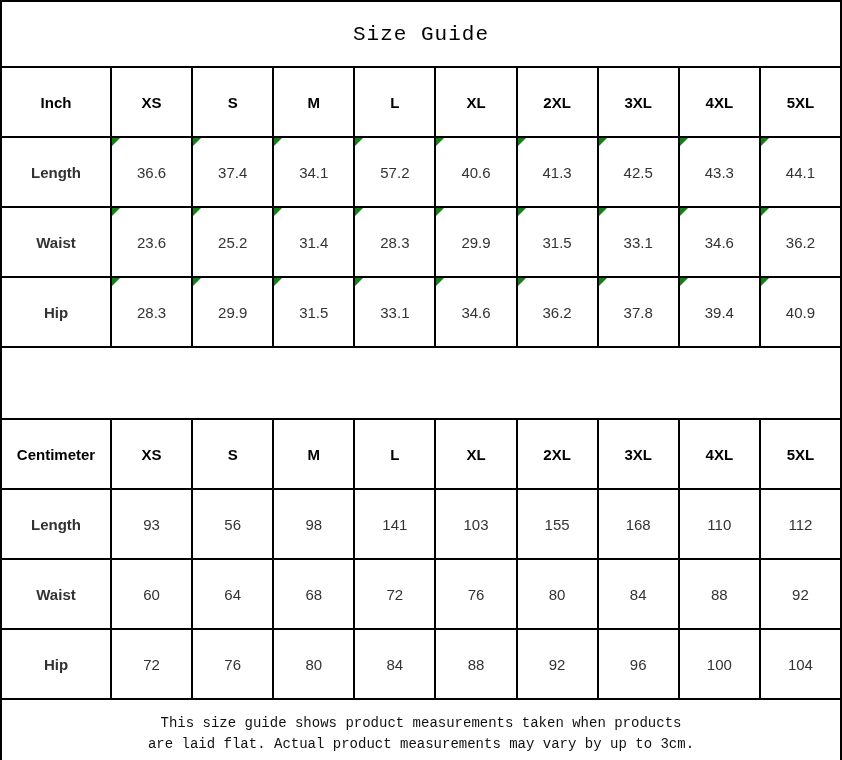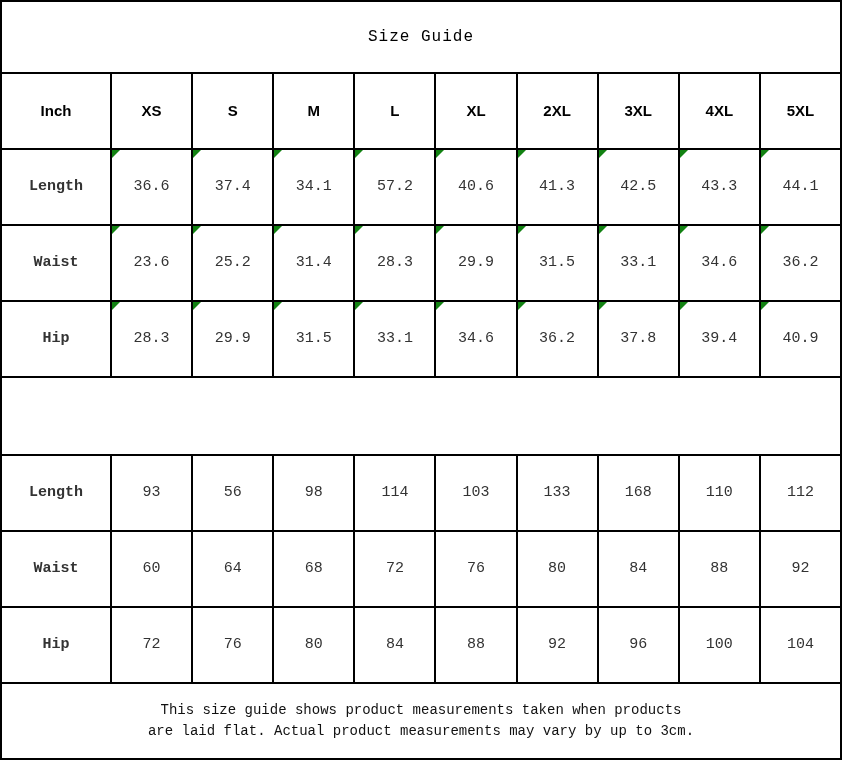--- a/index.html
+++ b/index.html
@@ -25,25 +25,25 @@
     border:2px solid var(--border);
     text-align:center;vertical-align:middle;
     padding:0;position:relative;
     font-size:15px;color:var(--text);
     background:var(--bg);
     overflow:hidden;
   }
   tr.title-row td{
     height:64px;
     font-family:"Liberation Mono","DejaVu Sans Mono",monospace;
-    font-size:16px;letter-spacing:1px;
+    font-size:21px;letter-spacing:1px;
     color:var(--heading);
   }
   tr.header-row td{height:68px;font-weight:bold;color:var(--heading);}
-  tr.data-row td{height:68px;font-family:Liberation Mono, monospace;}
+  tr.data-row td{height:68px;}
   td.row-label{font-weight:bold;color:var(--heading);}
   tr.spacer-row td{height:70px;}
   tr.footer-row td{
     height:68px;
     font-family:"Liberation Mono","DejaVu Sans Mono",monospace;
     font-size:14px;line-height:21px;color:#111111;
   }
   .tri{
     position:absolute;top:0;left:0;width:0;height:0;
     border-top:8px solid var(--marker);
@@ -122,28 +122,40 @@
           <td><span class="tri"></span><span>39.4</span></td>
           <td><span class="tri"></span><span>40.9</span></td>
         </tr>
       </tbody>
     <tbody>
       <tr class="spacer-row">
         <td colspan="10"></td>
       </tr>
     </tbody>
     <tbody id="cm-body">
+        <tr class="header-row">
+          <td>Centimeter</td>
+          <td>XS</td>
+          <td>S</td>
+          <td>M</td>
+          <td>L</td>
+          <td>XL</td>
+          <td>2XL</td>
+          <td>3XL</td>
+          <td>4XL</td>
+          <td>5XL</td>
+        </tr>
         <tr class="data-row">
           <td class="row-label">Length</td>
           <td><span>93</span></td>
           <td><span>56</span></td>
           <td><span>98</span></td>
-          <td><span>114</span></td>
+          <td><span>141</span></td>
           <td><span>103</span></td>
-          <td><span>133</span></td>
+          <td><span>155</span></td>
           <td><span>168</span></td>
           <td><span>110</span></td>
           <td><span>112</span></td>
         </tr>
         <tr class="data-row">
           <td class="row-label">Waist</td>
           <td><span>60</span></td>
           <td><span>64</span></td>
           <td><span>68</span></td>
           <td><span>72</span></td>

